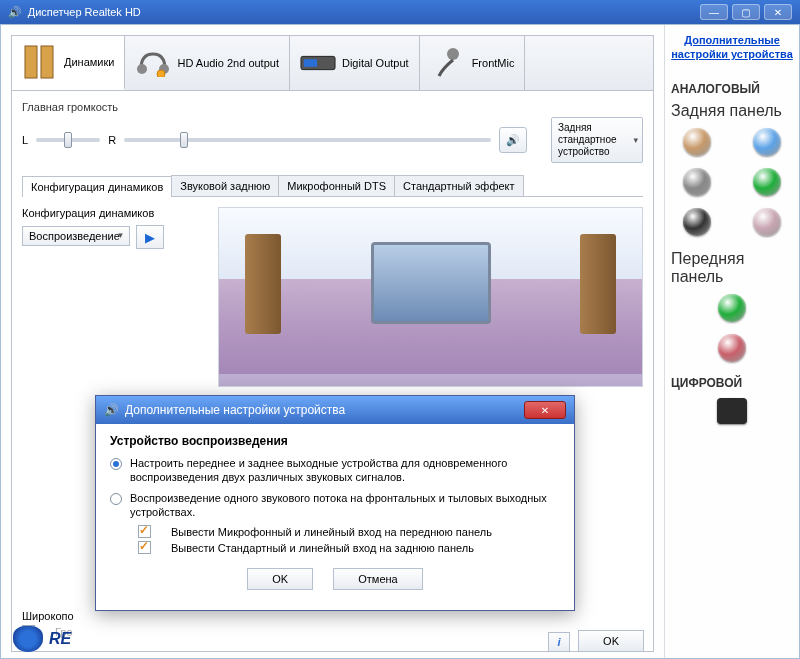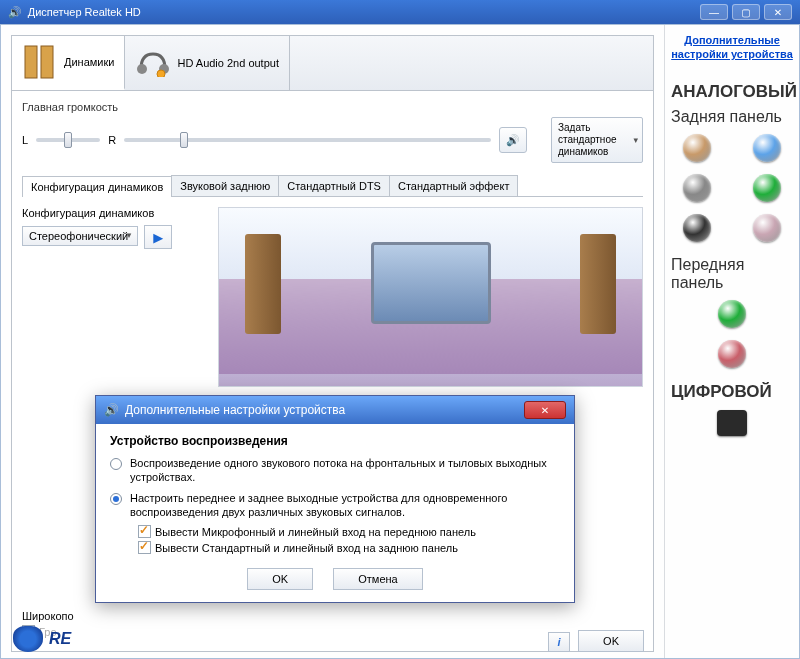--- a/index.html
+++ b/index.html
@@ -55,21 +55,21 @@
     font-weight: bold;
     text-decoration: underline;
     text-align: center;
     display: block;
     margin-bottom: 20px;
     line-height: 1.3;
     font-size: 11px;
   }
   .section-h {
     font-weight: bold;
-    font-size: 17px;
+    font-size: 12px;
     color: #333;
     margin: 8px 0 6px;
   }
   .sub-h { font-size: 16px; color: #333; margin: 4px 0; }
   .jack-grid {
     display: grid;
     grid-template-columns: repeat(2, 1fr);
     gap: 12px 18px;
     justify-items: center;
     margin: 8px 0 14px;
@@ -235,21 +235,21 @@
     width:36px; height:100px;
     background: linear-gradient(to right,#a87d4c,#7c5730);
     border-radius:3px;
   }
   .spk.left { left:26px; top:26px; }
   .spk.right { right:26px; top:26px; }
 
   .fullscreen-row {
     margin-top: 8px;
   }
-  .checkbox-row { display:flex; align-items:center; gap:4px; margin:3px 0; font-size:11px;}
+  .checkbox-row { display:flex; align-items:center; gap:20px; margin:3px 0; font-size:11px;}
   .chk { width:13px;height:13px;border:1px solid #9aa7b5;background:#fff;display:inline-block;position:relative;}
   .chk.on::after{content:"✓";position:absolute;top:-3px;left:0;color:#e28a1c;font-size:12px;font-weight:bold;}
   .logo-area {
     position:absolute; left:12px; bottom:6px; display:flex; align-items:center; gap:6px;
     color:#123a8e; font-weight:bold; font-size:16px; font-style:italic;
   }
   .crab { width:30px;height:26px;background:radial-gradient(circle,#2b6fd8 40%,#12378c 90%);border-radius:40% 40% 50% 50%; position:relative;}
   .big-ok {
     border:1px solid #b6c1cf; background:linear-gradient(to bottom,#fefefe,#e8ecf2);
     padding:4px 24px; font-size:11px; cursor:pointer;
@@ -275,21 +275,21 @@
     background: linear-gradient(to bottom,#6aa7f8,#3a6fc8);
     color:#fff; padding:5px 8px; display:flex; align-items:center;
     font-size: 12px;
   }
   .dialog-title .spacer{flex:1;}
   .dlg-close {
     width:42px;height:18px;background:linear-gradient(to bottom,#e26767,#c33);
     border:1px solid #8b1c1c;border-radius:3px;color:#fff;
     display:flex;align-items:center;justify-content:center;font-size:10px;cursor:pointer;
   }
-  .dialog-body { padding: 10px 14px 12px; }
+  .dialog-body { padding: 10px 14px 20px; }
   .group-title { font-weight:bold; font-size:12px; margin-bottom:8px;}
   .radio-row { display:flex; gap:8px; margin:6px 0; align-items:flex-start; font-size:11px; line-height:1.3;}
   .radio { width:12px;height:12px;border:1px solid #7f8ea0;border-radius:50%;flex-shrink:0;margin-top:2px;position:relative;}
   .radio.on::after{content:"";position:absolute;left:2px;top:2px;width:6px;height:6px;border-radius:50%;background:#2b6fd8;}
   .sub-checks{margin-left:28px; margin-top:4px;}
   .dlg-buttons{display:flex;justify-content:center;gap:20px;margin-top:14px;}
   .dlg-btn{border:1px solid #b6c1cf;background:linear-gradient(to bottom,#fefefe,#e8ecf2);padding:4px 24px;font-size:11px;cursor:pointer;}
 
 </style>
 </head>
@@ -322,55 +322,73 @@
       <div class="device-tab">
         <div class="device-icon">
           <svg width="34" height="28" viewBox="0 0 34 28">
             <path d="M5 20 Q5 5 17 5 Q29 5 29 20" fill="none" stroke="#666" stroke-width="3"></path>
             <circle cx="6" cy="20" r="5" fill="#888"></circle>
               <circle cx="28" cy="20" r="5" fill="#888"></circle>
             <circle cx="25" cy="25" r="4" fill="#f5a623" stroke="#c77f10"></circle>
           </svg>
         </div>
         <span>HD Audio 2nd output</span>
+      </div>
+      <div class="device-tab">
+        <div class="device-icon">
+          <svg width="38" height="20" viewBox="0 0 38 20">
+            <rect x="1" y="3" width="36" height="14" rx="2" fill="#555" stroke="#222"></rect>
+            <rect x="4" y="6" width="14" height="8" fill="#2a6fd8"></rect>
+          </svg>
+        </div>
+        <span>Digital Output</span>
+      </div>
+      <div class="device-tab">
+        <div class="device-icon">
+          <svg width="30" height="34" viewBox="0 0 30 34">
+            <ellipse cx="20" cy="8" rx="6" ry="6" fill="#888"></ellipse>
+            <path d="M20 14 Q10 22 6 30" stroke="#555" stroke-width="3" fill="none"></path>
+          </svg>
+        </div>
+        <span>FrontMic</span>
       </div>
     </div>
 
     <div class="content-box">
       <div>
         <div class="vol-label">Главная громкость</div>
         <div class="volume-row">
           <span>L</span>
           <div class="slider balance">
               <div class="thumb" style="left:28px"></div>
             </div>
           <span>R</span>
           <div class="slider master">
               <div class="thumb" style="left:56px"></div>
             </div>
           <div class="snd-btn">🔊</div>
           <div style="width:8px"></div>
           <div class="default-box">
-            <span>Задать стандартное динамиков</span>
+            <span>Задняя стандартное устройство</span>
           </div>
         </div>
       </div>
 
       <div class="subtabs">
         <div class="subtab active"><span>Конфигурация динамиков</span></div>
         <div class="subtab"><span>Звуковой заднюю</span></div>
-        <div class="subtab"><span>Стандартный DTS</span></div>
+        <div class="subtab"><span>Микрофонный DTS</span></div>
         <div class="subtab"><span>Стандартный эффект</span></div>
       </div>
 
       <div class="config-area">
         <div class="config-left">
           <div style="margin-bottom:6px">Конфигурация динамиков</div>
           <span class="select">
-            <span>Стереофонический</span>
+            <span>Воспроизведение</span>
           </span>
           <span class="play-btn">▶</span>
         </div>
         <div class="speaker-scene">
           <div class="floor"></div>
           <div class="spk left"></div>
           <div class="monitor"></div>
           <div class="spk right"></div>
         </div>
       </div>
@@ -419,26 +437,26 @@
 <div class="dialog">
   <div class="dialog-title">
     <span style="margin-right:6px">🔊</span>
     <span>Дополнительные настройки устройства</span>
     <span class="spacer"></span>
     <div class="dlg-close">✕</div>
   </div>
   <div class="dialog-body">
     <div class="group-title">Устройство воспроизведения</div>
     <div class="radio-row">
+      <span class="radio on"></span>
+      <span>Настроить переднее и заднее выходные устройства для одновременного воспроизведения двух различных звуковых сигналов.</span>
+    </div>
+    <div class="radio-row">
       <span class="radio"></span>
       <span>Воспроизведение одного звукового потока на фронтальных и тыловых выходных устройствах.</span>
-    </div>
-    <div class="radio-row">
-      <span class="radio on"></span>
-      <span>Настроить переднее и заднее выходные устройства для одновременного воспроизведения двух различных звуковых сигналов.</span>
     </div>
     <div class="sub-checks">
       <div class="checkbox-row">
         <span class="chk on"></span>
         <span>Вывести Микрофонный и линейный вход на переднюю панель</span>
       </div>
       <div class="checkbox-row">
         <span class="chk on"></span>
         <span>Вывести Стандартный и линейный вход на заднюю панель</span>
       </div>

